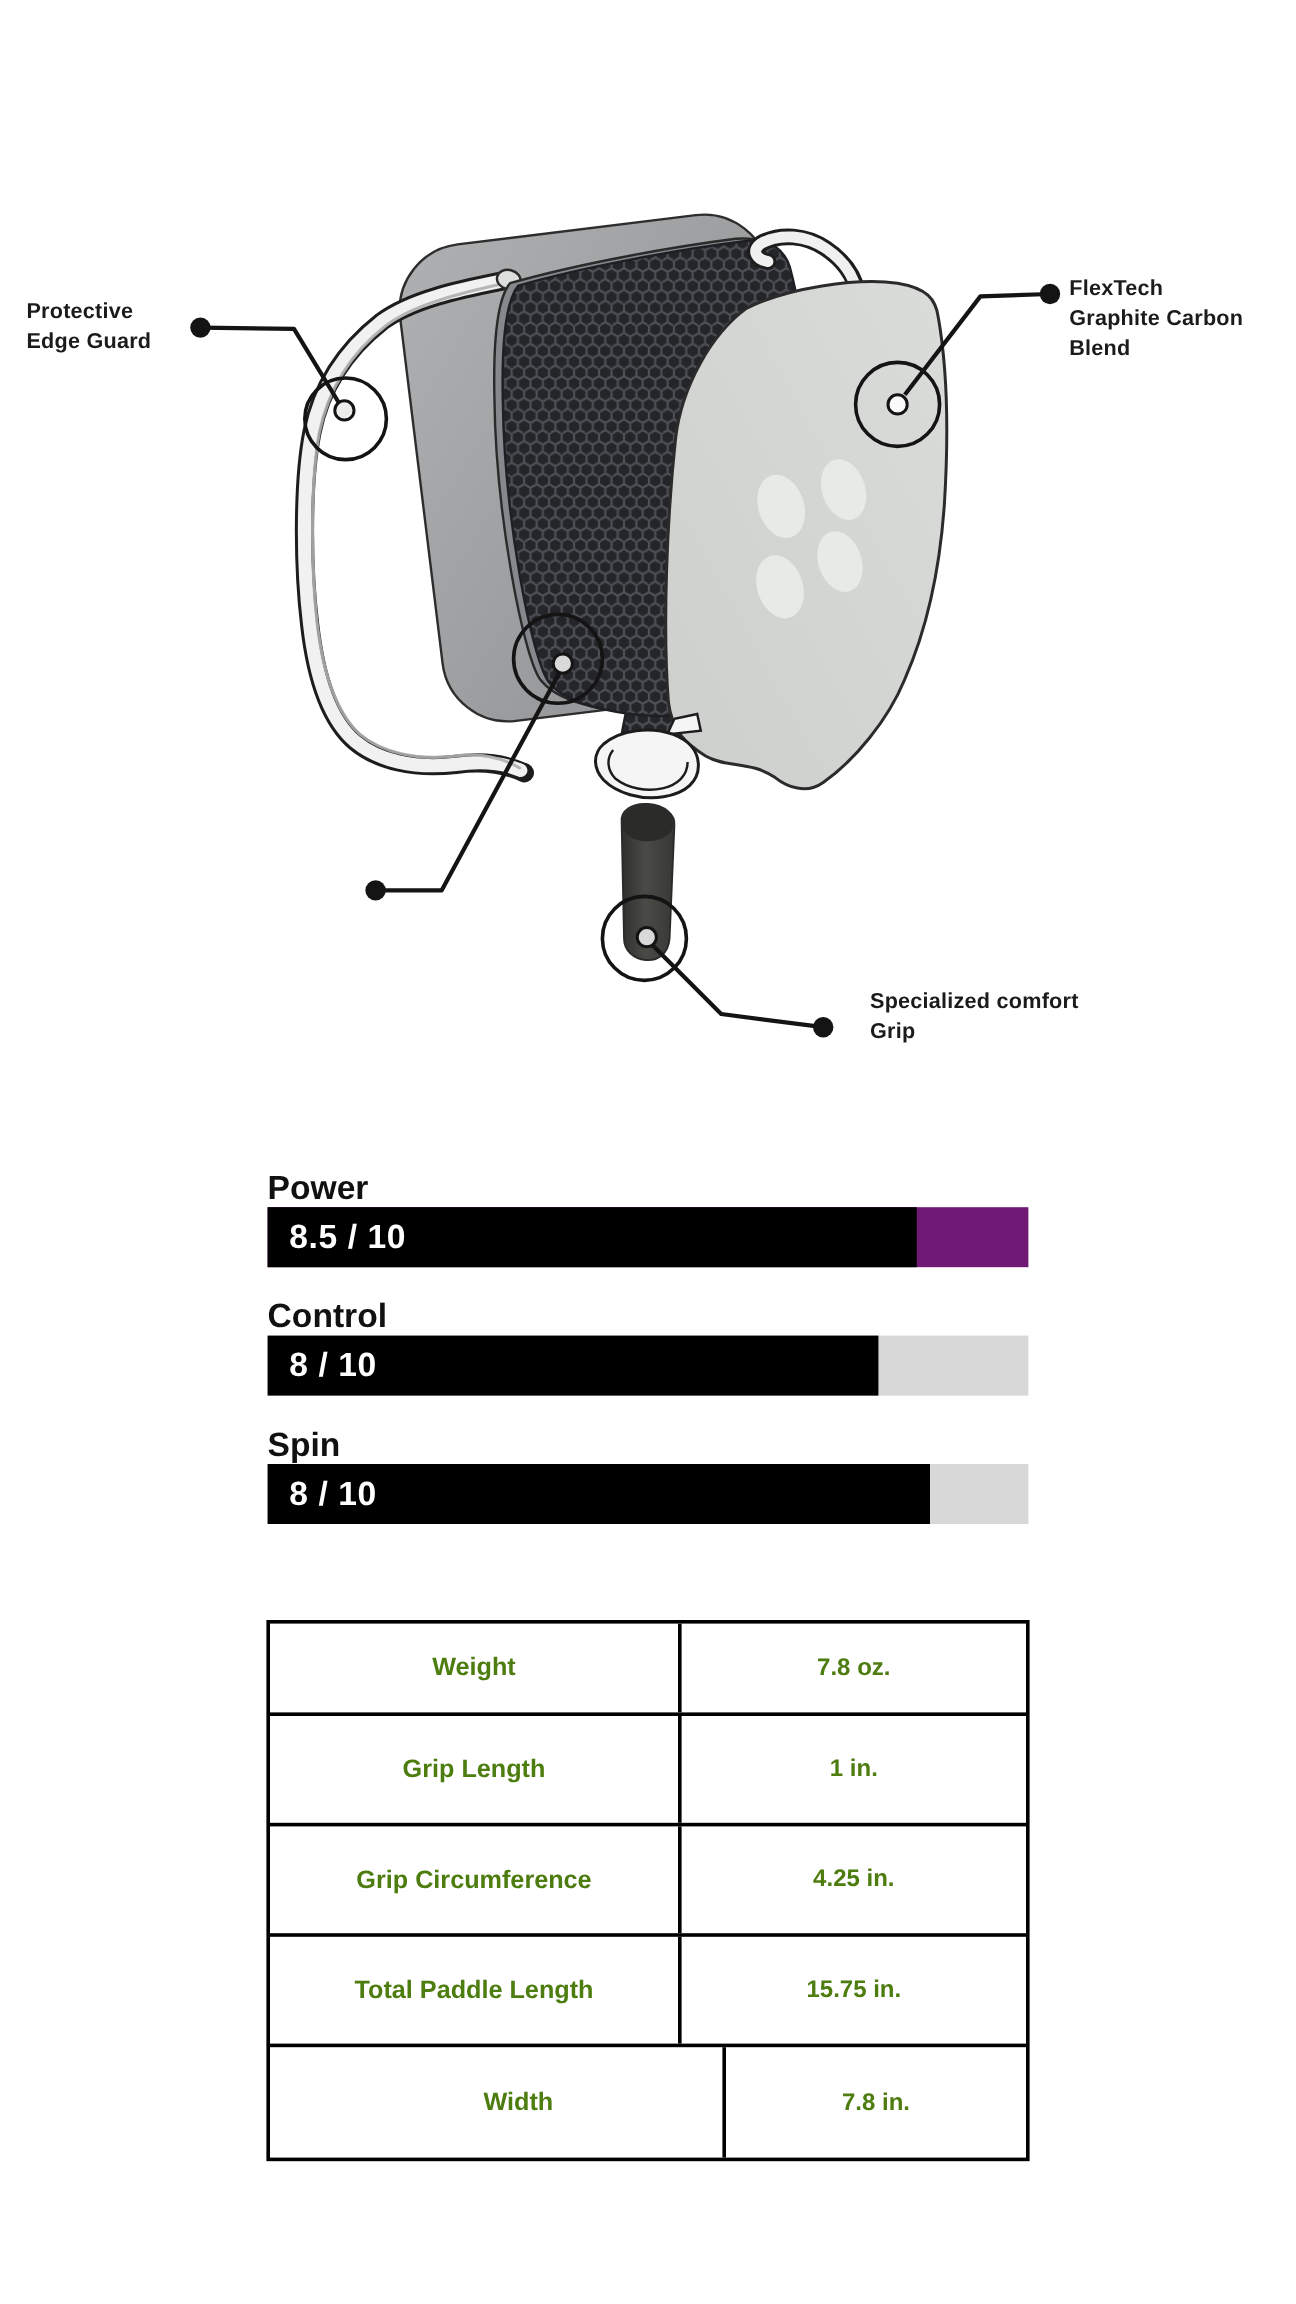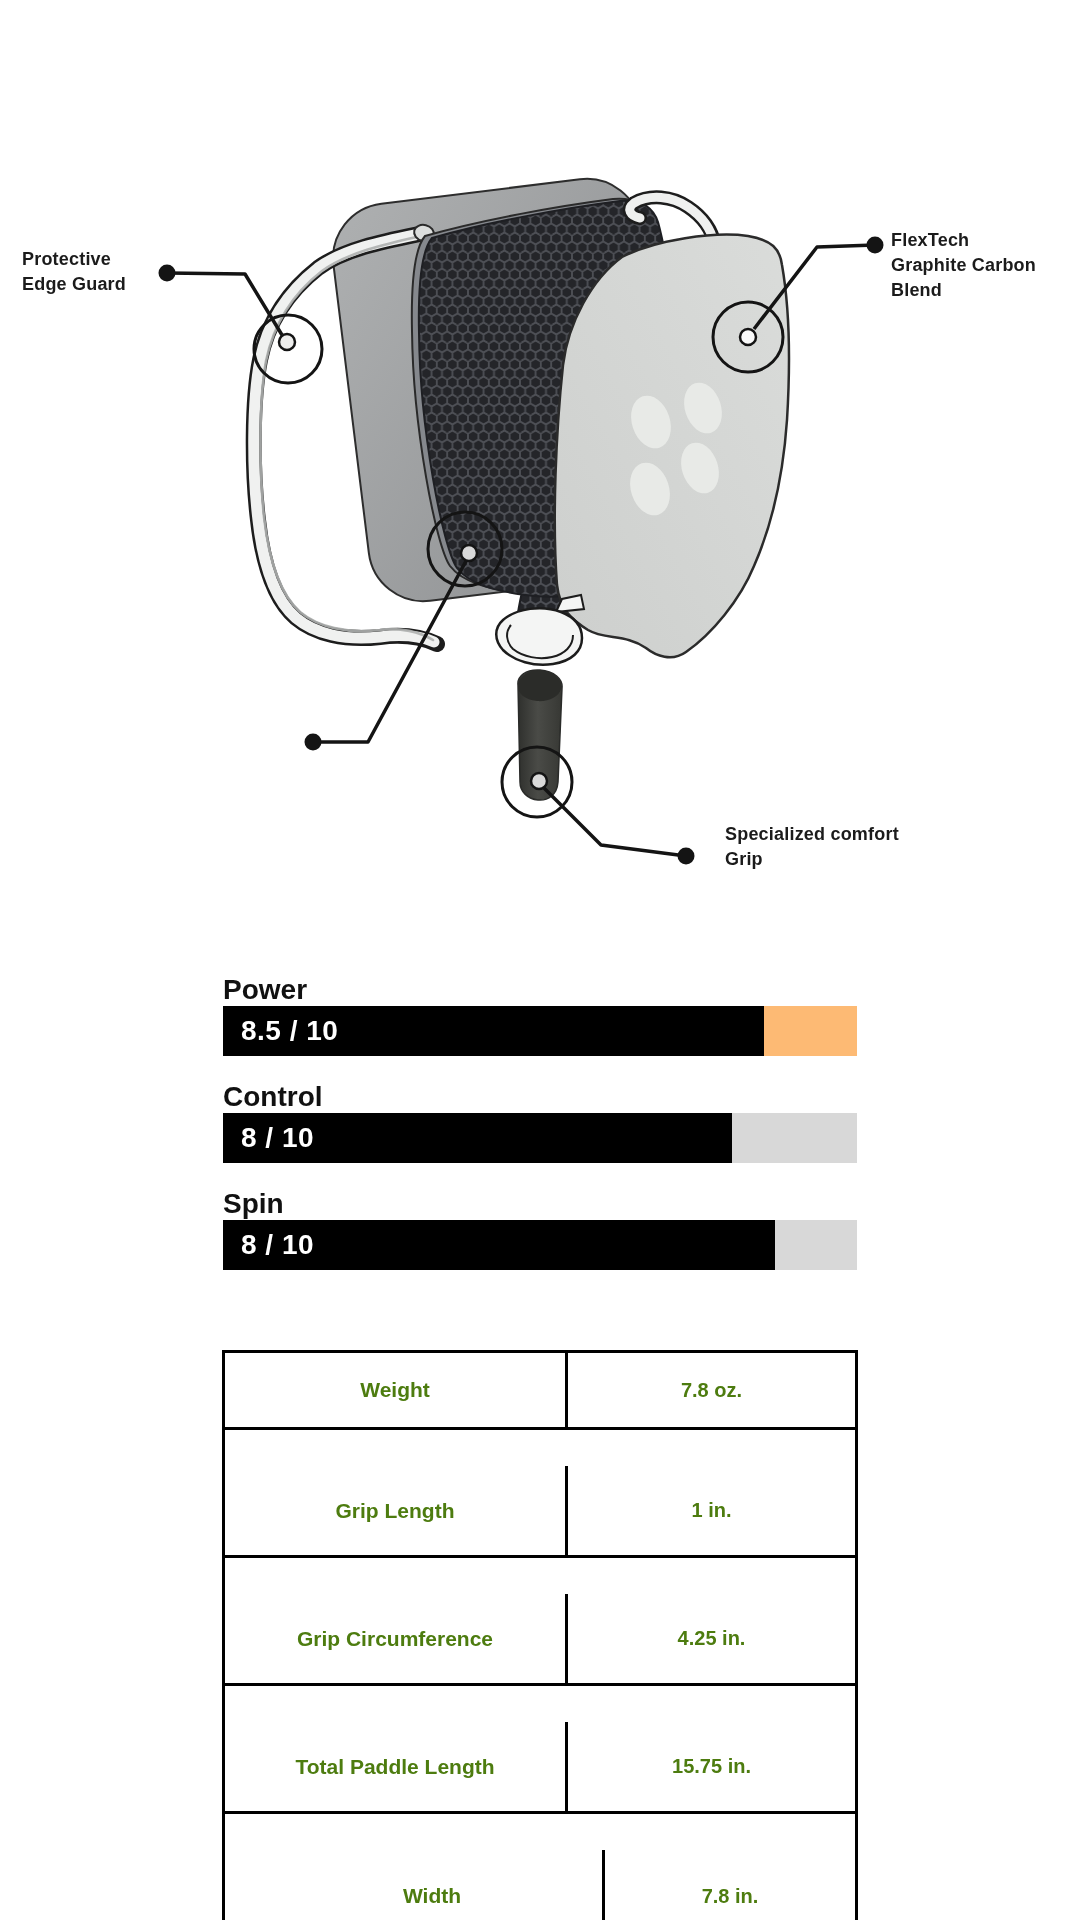--- a/index.html
+++ b/index.html
@@ -28,21 +28,21 @@
   .bar-value{font-size:28px;font-weight:700;padding-left:18px;letter-spacing:.5px;}
 
   
   .specs{
     position:absolute;left:222px;top:1350px;width:636px;box-sizing:border-box;
     border:3px solid #000;
   }
   .spec-row{display:flex;box-sizing:border-box;border-bottom:3px solid #000;}
   .spec-row:last-child{border-bottom:none;padding-left:37px;}
   .spec-row.r1{height:77px;}
-  .spec-row.rn{height:92px;margin-top:36px;}
+  .spec-row.rn{height:92px;}
   .spec-cell{
     display:flex;align-items:center;justify-content:center;box-sizing:border-box;
     text-align:left;color:#4d7c0f;
   }
   .spec-label{width:343px;border-right:3px solid #000;font-size:21px;font-weight:700;}
   .spec-value{flex:1;font-size:20px;font-weight:600;}
 </style>
 </head>
 <body>
 
@@ -156,21 +156,21 @@
     <div class="callout-label co-grip">
       <div>Specialized comfort</div>
       <div>Grip</div>
     </div>
   </div>
 
   <section class="ratings">
 
     <div class="rating">
       <div class="rating-label">Power</div>
-      <div class="bar-track" style="background: #fdba74;">
+      <div class="bar-track" style="background: #701a75;">
         <div class="bar-fill" style="width: 85.3%; background: rgb(0, 0, 0);">
           <span class="bar-value" style="color: rgb(255, 255, 255);">8.5 / 10</span>
         </div>
       </div>
     </div>
 
     <div class="rating">
       <div class="rating-label">Control</div>
       <div class="bar-track" style="background: rgb(216, 216, 216);">
         <div class="bar-fill" style="width: 80.3%; background: rgb(0, 0, 0);">

